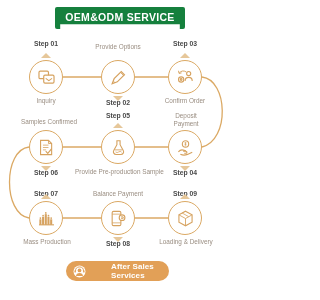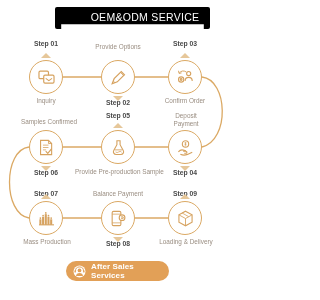--- a/index.html
+++ b/index.html
@@ -8,28 +8,27 @@
     background:#ffffff;
     font-family:"Liberation Sans", sans-serif;
     overflow:hidden;
     position:relative;
   }
   #root{position:relative;width:232px;height:300px;}
 
   
   .ribbon{
     position:absolute;left:55px;top:7px;width:130px;height:22px;
-    background:#000000;
+    background:#15803d;
     color:#ffffff;
-    font-size:10.5px;font-weight:normal;letter-spacing:.3px;
+    font-size:10.5px;font-weight:bold;letter-spacing:.3px;
     display:flex;align-items:center;justify-content:center;
     clip-path:polygon(0 0,100% 0,100% 100%,96% 100%,96% 78%,4% 78%,4% 100%,0 100%);
     border-radius:2px;
     text-shadow:0 0 1px rgba(0,0,0,.08);
-    padding-left:25px;
   }
   .ribbon span{display:block;margin-top:-3px;}
 
   
   svg.flow{position:absolute;left:0;top:0;width:232px;height:300px;pointer-events:none;}
 
   
   .node{position:absolute;width:34px;height:34px;}
   .circle{
     position:absolute;left:0;top:0;width:34px;height:34px;
@@ -57,21 +56,21 @@
 
   
   .footer{
     position:absolute;left:66px;top:261px;width:103px;height:20px;
     background:#e2a057;border-radius:10px;
     display:flex;align-items:center;
     box-sizing:border-box;padding-left:7px;
   }
   .footer .ico{width:13px;height:13px;flex:0 0 13px;margin-right:5px;}
   .footer .txt{
-    color:#ffffff;font-size:8px;font-weight:bold;letter-spacing:.1px;
+    color:#ffffff;font-size:8px;font-weight:bold;letter-spacing:.1px;margin-left:20px;
   }
 </style>
 </head>
 <body>
 
 <div id="root">
 
   <div class="ribbon">
     <span>OEM&amp;ODM SERVICE</span>
   </div>

